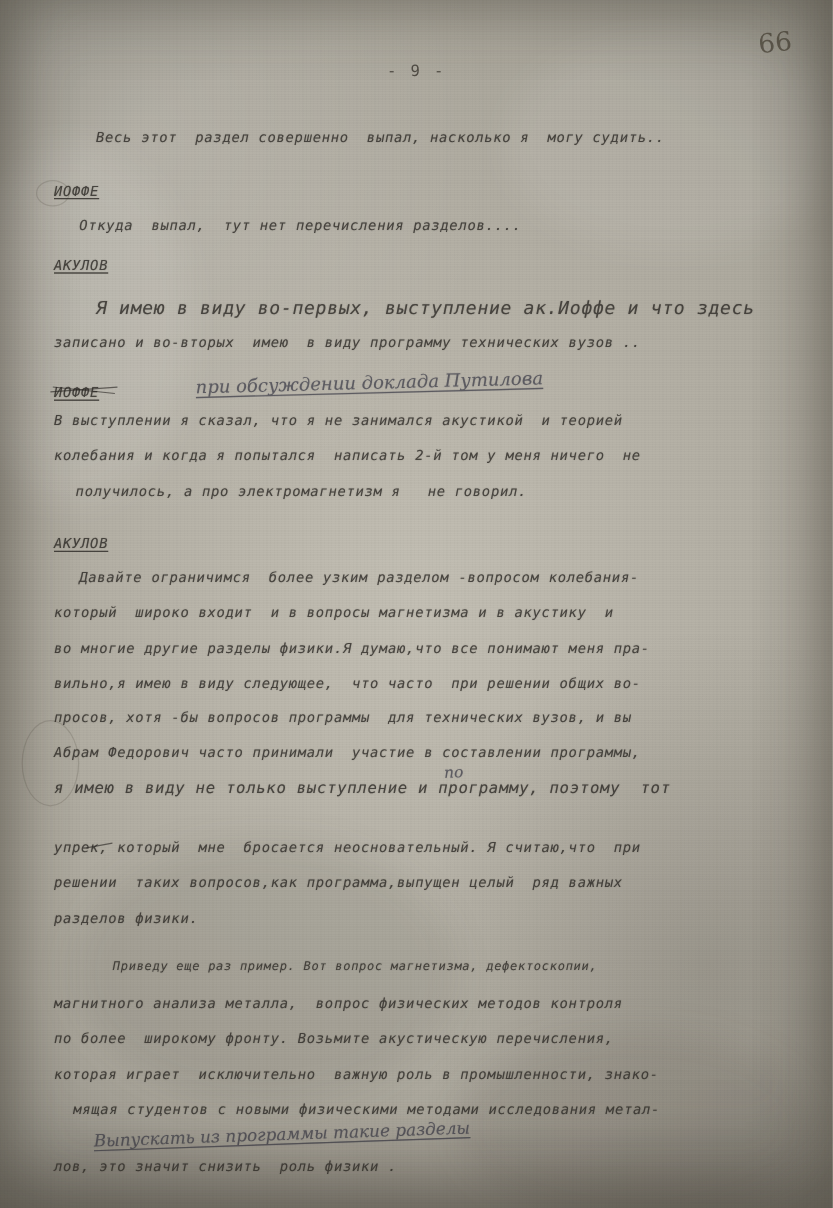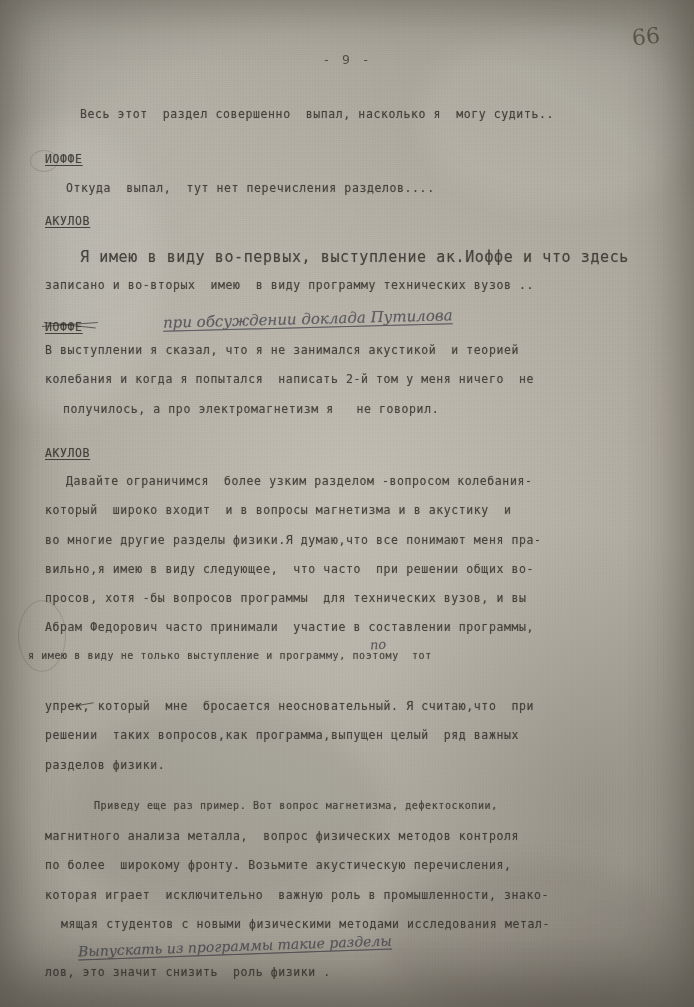--- a/index.html
+++ b/index.html
@@ -48,20 +48,21 @@
   
   .typed {
     position: absolute;
     font-family: "DejaVu Sans Mono", monospace;
     color: #2f2c28;
     font-size: 11.5px;
     letter-spacing: 0.6px;
     white-space: pre;
     opacity: 0.82;
     text-shadow: 0 0 1px rgba(50,46,40,0.5);
+    font-style: italic;
   }
   .folio {
     position: absolute;
     right: 34px;
     top: 24px;
     font-family: "DejaVu Serif", serif;
     font-size: 22px;
     color: #4a4438;
     opacity: 0.75;
     transform: rotate(-6deg);
@@ -135,21 +136,21 @@
       <div class="typed" style="left: 45px; top: 343px; font-size: 11.5px;">В выступлении я сказал, что я не занимался акустикой  и теорией</div>
       <div class="typed" style="left: 45px; top: 372px; font-size: 11.5px; text-align: right;">колебания и когда я попытался  написать 2-й том у меня ничего  не</div>
       <div class="typed" style="left: 45px; top: 402px; font-size: 11.5px; margin-left: 18px;">получилось, а про электромагнетизм я   не говорил.</div>
       <div class="typed speaker" style="left: 45px; top: 446px; font-size: 11.5px;">АКУЛОВ</div>
       <div class="typed" style="left: 66px; top: 474px; font-size: 11.5px;">Давайте ограничимся  более узким разделом -вопросом колебания-</div>
       <div class="typed" style="left: 45px; top: 503px; font-size: 11.5px;">который  широко входит  и в вопросы магнетизма и в акустику  и</div>
       <div class="typed" style="left: 45px; top: 533px; font-size: 11.5px;">во многие другие разделы физики.Я думаю,что все понимают меня пра-</div>
       <div class="typed" style="left: 45px; top: 562px; font-size: 11.5px;">вильно,я имею в виду следующее,  что часто  при решении общих во-</div>
       <div class="typed" style="left: 45px; top: 591px; font-size: 11.5px;">просов, хотя -бы вопросов программы  для технических вузов, и вы</div>
       <div class="typed" style="left: 45px; top: 620px; font-size: 11.5px;">Абрам Федорович часто принимали  участие в составлении программы,</div>
-      <div class="typed" style="left: 28px; top: 650px; font-size: 10px; text-align: center;">я имею в виду не только выступление и программу, поэтому  тот</div>
+      <div class="typed" style="left: 45px; top: 650px; font-size: 13px; text-align: center;">я имею в виду не только выступление и программу, поэтому  тот</div>
       <div class="typed" style="left: 45px; top: 699px; font-size: 11.5px;">упрек, который  мне  бросается неосновательный. Я считаю,что  при</div>
       <div class="typed" style="left: 45px; top: 728px; font-size: 11.5px;">решении  таких вопросов,как программа,выпущен целый  ряд важных</div>
       <div class="typed" style="left: 45px; top: 758px; font-size: 11.5px;">разделов физики.</div>
       <div class="typed" style="left: 66px; top: 800px; font-size: 10px; padding-left: 28px;">Приведу еще раз пример. Вот вопрос магнетизма, дефектоскопии,</div>
       <div class="typed" style="left: 45px; top: 829px; font-size: 11.5px;">магнитного анализа металла,  вопрос физических методов контроля</div>
       <div class="typed" style="left: 45px; top: 858px; font-size: 11.5px;">по более  широкому фронту. Возьмите акустическую перечисления,</div>
       <div class="typed" style="left: 45px; top: 888px; font-size: 11.5px;">которая играет  исключительно  важную роль в промышленности, знако-</div>
       <div class="typed" style="left: 45px; top: 917px; font-size: 11.5px; padding-left: 16px;">мящая студентов с новыми физическими методами исследования метал-</div>
       <div class="typed" style="left: 45px; top: 965px; font-size: 11.5px;">лов, это значит снизить  роль физики .</div>
     </div>

